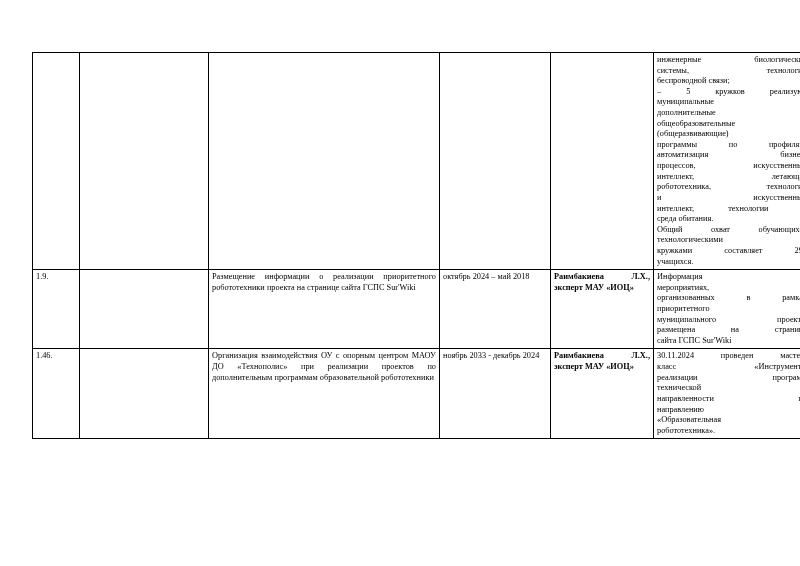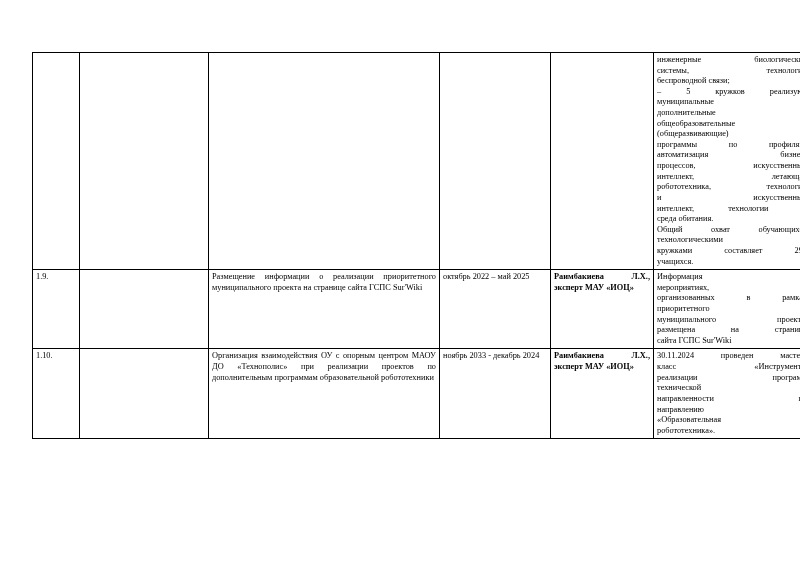--- a/index.html
+++ b/index.html
@@ -110,36 +110,36 @@
             <span class="spread">Общий охват обучающихся</span>
             <span class="spread" style="text-align-last:left">технологическими</span>
             <span class="spread">кружками составляет 292</span>
             <span class="spread" style="text-align-last:left">учащихся.</span>
           </td>
         </tr>
 
         <tr>
           <td class="c-num">1.9.</td>
           <td class="c-empty1"></td>
-          <td class="c-activity just-last-left">Размещение информации о реализации приоритетного муниципального проекта на странице сайта ГСПС Sur'Wiki</td>
-          <td class="c-dates">октябрь 2022 – май 2025</td>
+          <td class="c-activity just-last-left">Размещение информации о реализации приоритетного робототехники проекта на странице сайта ГСПС Sur'Wiki</td>
+          <td class="c-dates">октябрь 2024 – май 2018</td>
           <td class="c-resp">Раимбакиева Л.Х., эксперт МАУ «ИОЦ»</td>
           <td class="c-result">
             <span class="spread">Информация о</span>
             <span class="spread" style="text-align-last:left">мероприятиях,</span>
             <span class="spread">организованных в рамках</span>
             <span class="spread" style="text-align-last:left">приоритетного</span>
             <span class="spread">муниципального проекта,</span>
             <span class="spread">размещена на странице</span>
             <span class="spread" style="text-align-last:left">сайта ГСПС Sur'Wiki</span>
           </td>
         </tr>
 
         <tr>
-          <td class="c-num">1.10.</td>
+          <td class="c-num">1.46.</td>
           <td class="c-empty1"></td>
           <td class="c-activity just-last-left">Организация взаимодействия ОУ с опорным центром МАОУ ДО «Технополис» при реализации проектов по дополнительным программам образовательной робототехники</td>
           <td class="c-dates">ноябрь 2033 - декабрь 2024</td>
           <td class="c-resp">Раимбакиева Л.Х., эксперт МАУ «ИОЦ»</td>
           <td class="c-result">
             <span class="spread">30.11.2024 проведен мастер-</span>
             <span class="spread">класс «Инструменты</span>
             <span class="spread">реализации программ</span>
             <span class="spread">технической</span>
             <span class="spread">направленности по</span>

